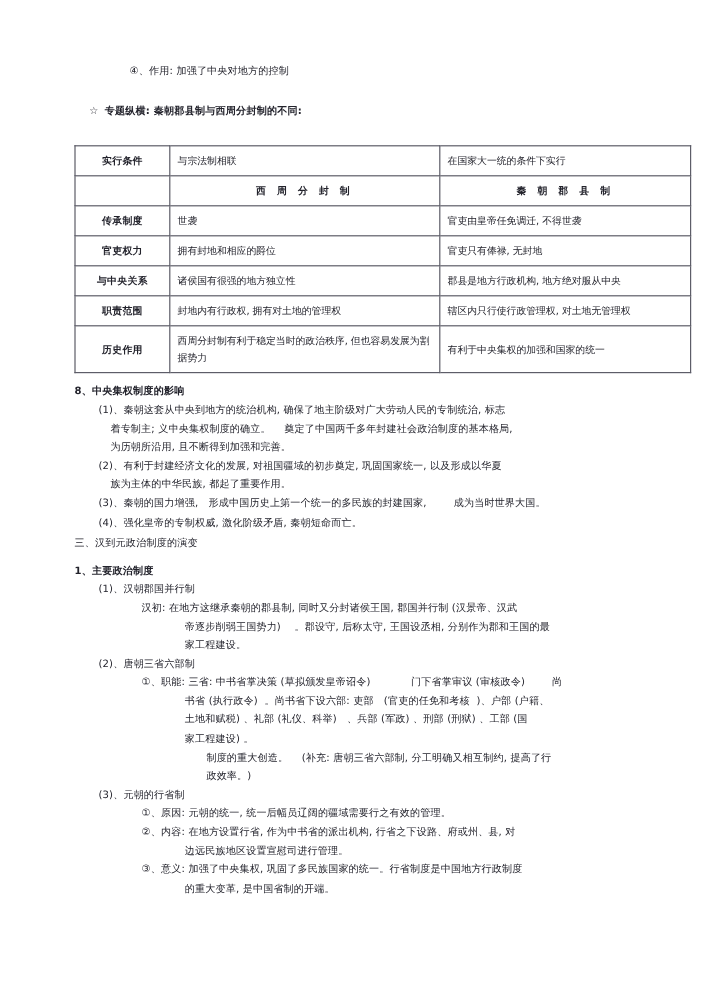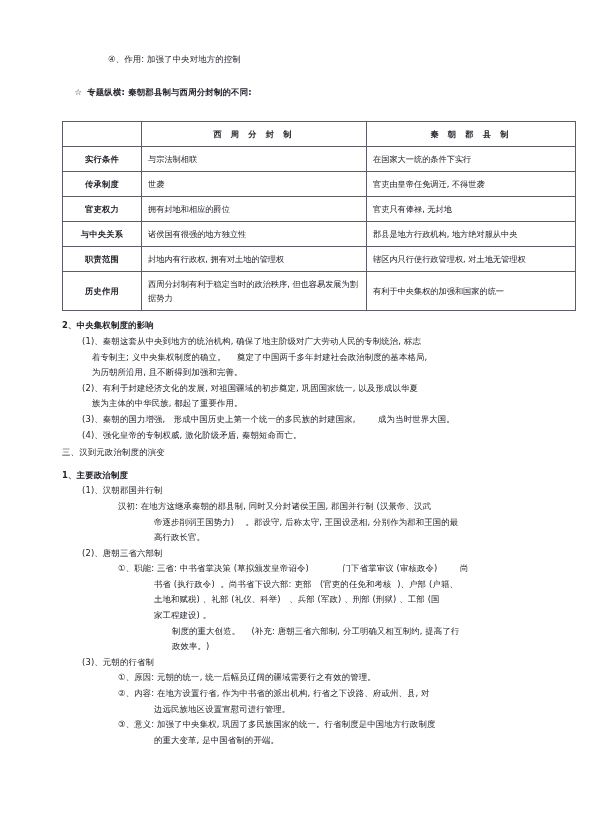--- a/index.html
+++ b/index.html
@@ -96,28 +96,28 @@
 
   <div class="line bullet-circled">④、作用: 加强了中央对地方的控制</div>
 
   <div class="line topic-line">
     <span class="star">☆</span><span>专题纵横: 秦朝郡县制与西周分封制的不同:</span>
   </div>
 
   <table class="cmp">
     <tbody>
       <tr>
+        <td class="col-label">实行条件</td>
+        <td class="col-zhou">与宗法制相联</td>
+        <td class="col-qin">在国家大一统的条件下实行</td>
+      </tr>
+      <tr>
         <td class="col-label hdr hdr-blank"></td>
         <td class="col-zhou hdr">西 周 分 封 制</td>
         <td class="col-qin hdr">秦 朝 郡 县 制</td>
-      </tr>
-      <tr>
-        <td class="col-label">实行条件</td>
-        <td class="col-zhou">与宗法制相联</td>
-        <td class="col-qin">在国家大一统的条件下实行</td>
       </tr>
       <tr>
         <td class="col-label">传承制度</td>
         <td class="col-zhou">世袭</td>
         <td class="col-qin">官吏由皇帝任免调迁, 不得世袭</td>
       </tr>
       <tr>
         <td class="col-label">官吏权力</td>
         <td class="col-zhou">拥有封地和相应的爵位</td>
         <td class="col-qin">官吏只有俸禄, 无封地</td>
@@ -133,36 +133,36 @@
         <td class="col-qin">辖区内只行使行政管理权,  对土地无管理权</td>
       </tr>
       <tr>
         <td class="col-label">历史作用</td>
         <td class="col-zhou two-line">西周分封制有利于稳定当时的政治秩序,     但也容易发展为割据势力</td>
         <td class="col-qin">有利于中央集权的加强和国家的统一</td>
       </tr>
     </tbody>
   </table>
 
-  <div class="line sec-num">2、中央集权制度的影响</div>
+  <div class="line sec-num">8、中央集权制度的影响</div>
   <div class="line lvl1">(1)、秦朝这套从中央到地方的统治机构, 确保了地主阶级对广大劳动人民的专制统治, 标志</div>
   <div class="line lvl2">着专制主; 义中央集权制度的确立。    奠定了中国两千多年封建社会政治制度的基本格局,</div>
   <div class="line lvl2">为历朝所沿用, 且不断得到加强和完善。</div>
   <div class="line lvl1">(2)、有利于封建经济文化的发展, 对祖国疆域的初步奠定, 巩固国家统一, 以及形成以华夏</div>
   <div class="line lvl2">族为主体的中华民族, 都起了重要作用。</div>
   <div class="line lvl1">(3)、秦朝的国力增强,   形成中国历史上第一个统一的多民族的封建国家,        成为当时世界大国。</div>
   <div class="line lvl1">(4)、强化皇帝的专制权威, 激化阶级矛盾, 秦朝短命而亡。</div>
 
   <div class="line sec-roman">三、汉到元政治制度的演变</div>
   <div class="line sec-num">1、主要政治制度</div>
 
   <div class="line lvl1">(1)、汉朝郡国并行制</div>
   <div class="line lvl3">汉初: 在地方这继承秦朝的郡县制, 同时又分封诸侯王国, 郡国并行制 (汉景帝、汉武</div>
   <div class="line lvl5">帝逐步削弱王国势力)    。郡设守, 后称太守, 王国设丞相, 分别作为郡和王国的最</div>
-  <div class="line lvl5">高行政长官。</div>
+  <div class="line lvl5">家工程建设。</div>
 
   <div class="line lvl1">(2)、唐朝三省六部制</div>
   <div class="line lvl3">①、职能: 三省: 中书省掌决策 (草拟颁发皇帝诏令)            门下省掌审议 (审核政令)        尚</div>
   <div class="line lvl5">书省 (执行政令)  。尚书省下设六部: 吏部   (官吏的任免和考核  )、户部 (户籍、</div>
   <div class="line lvl5">土地和赋税) 、礼部 (礼仪、科举)   、兵部 (军政) 、刑部 (刑狱) 、工部 (国</div>
   <div class="line lvl5">家工程建设) 。</div>
   <div class="line lvl6">制度的重大创造。    (补充: 唐朝三省六部制, 分工明确又相互制约, 提高了行</div>
   <div class="line lvl6">政效率。)</div>
 
   <div class="line lvl1">(3)、元朝的行省制</div>

